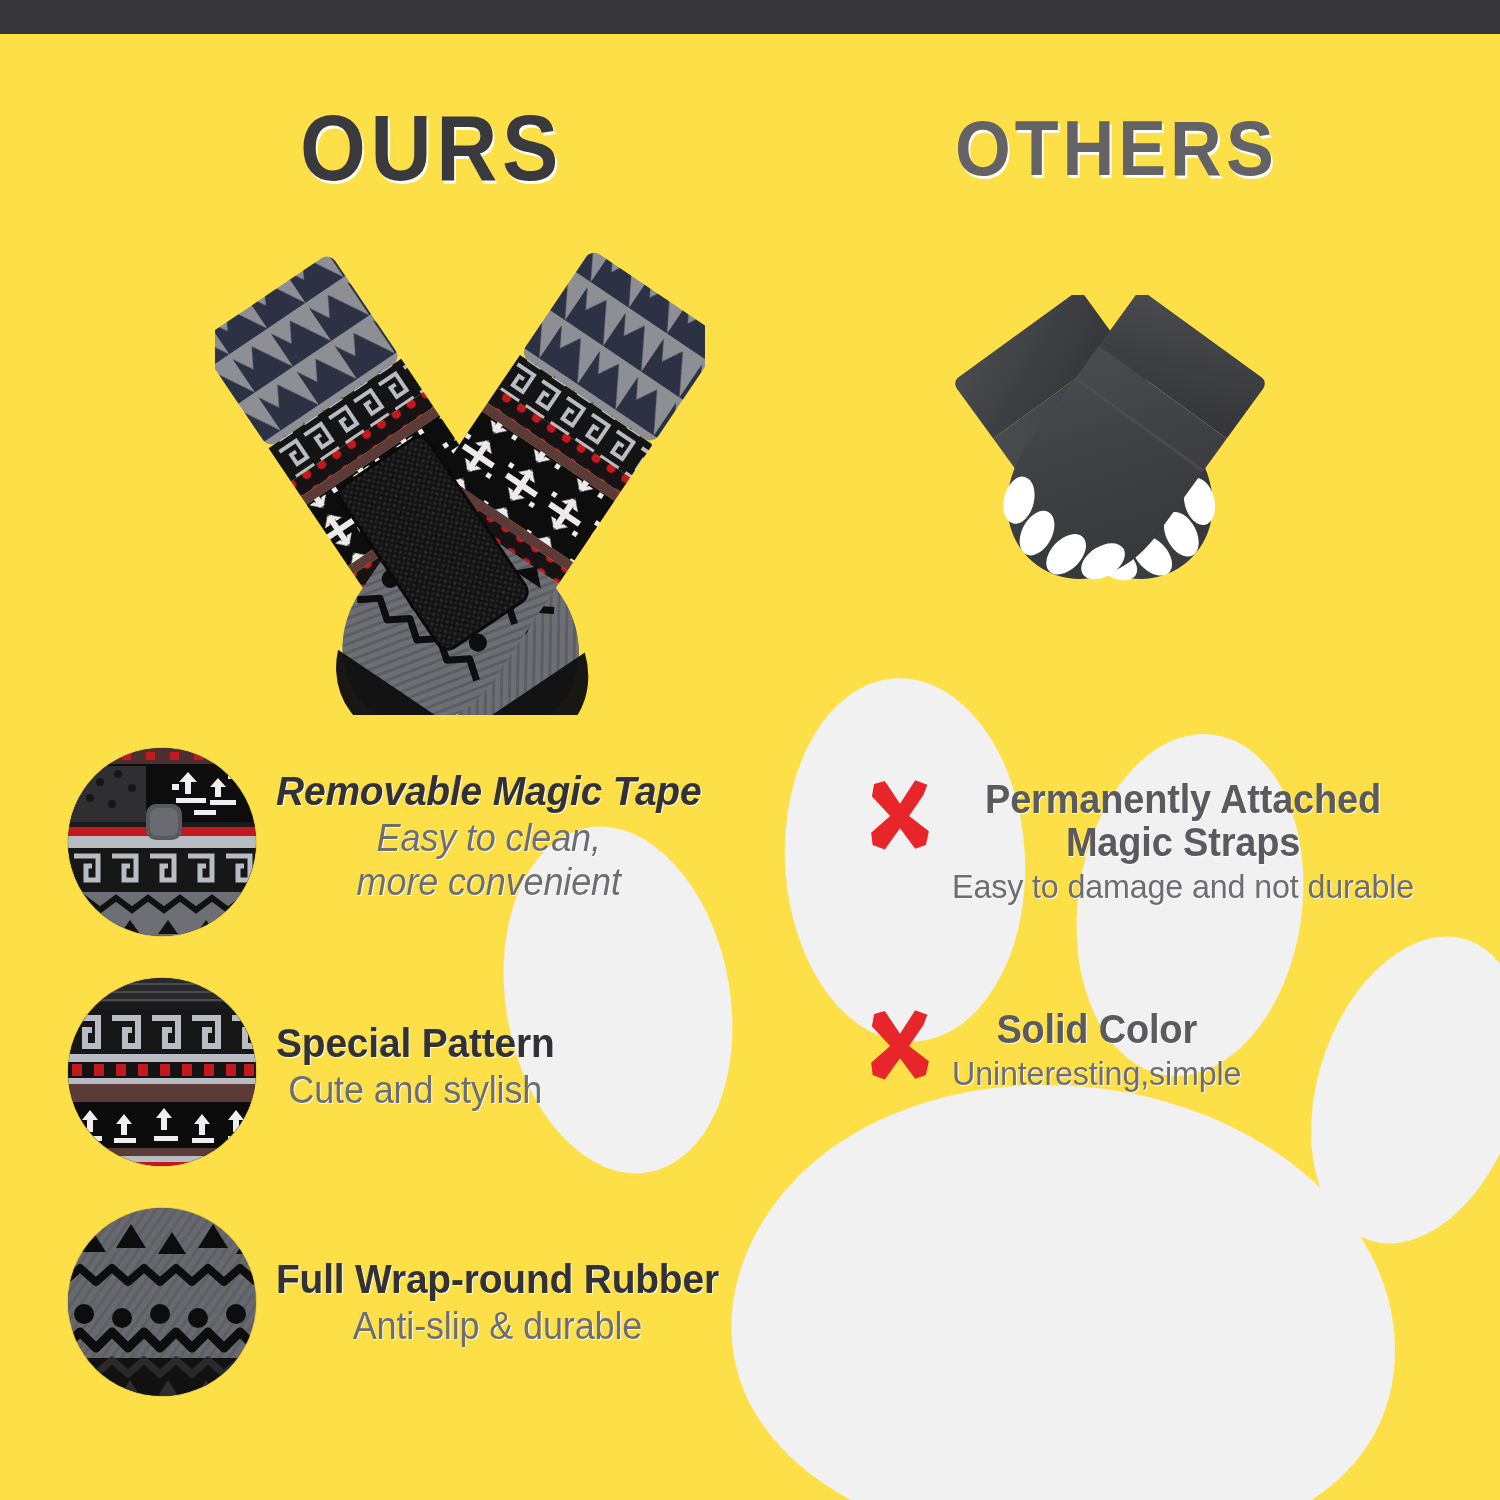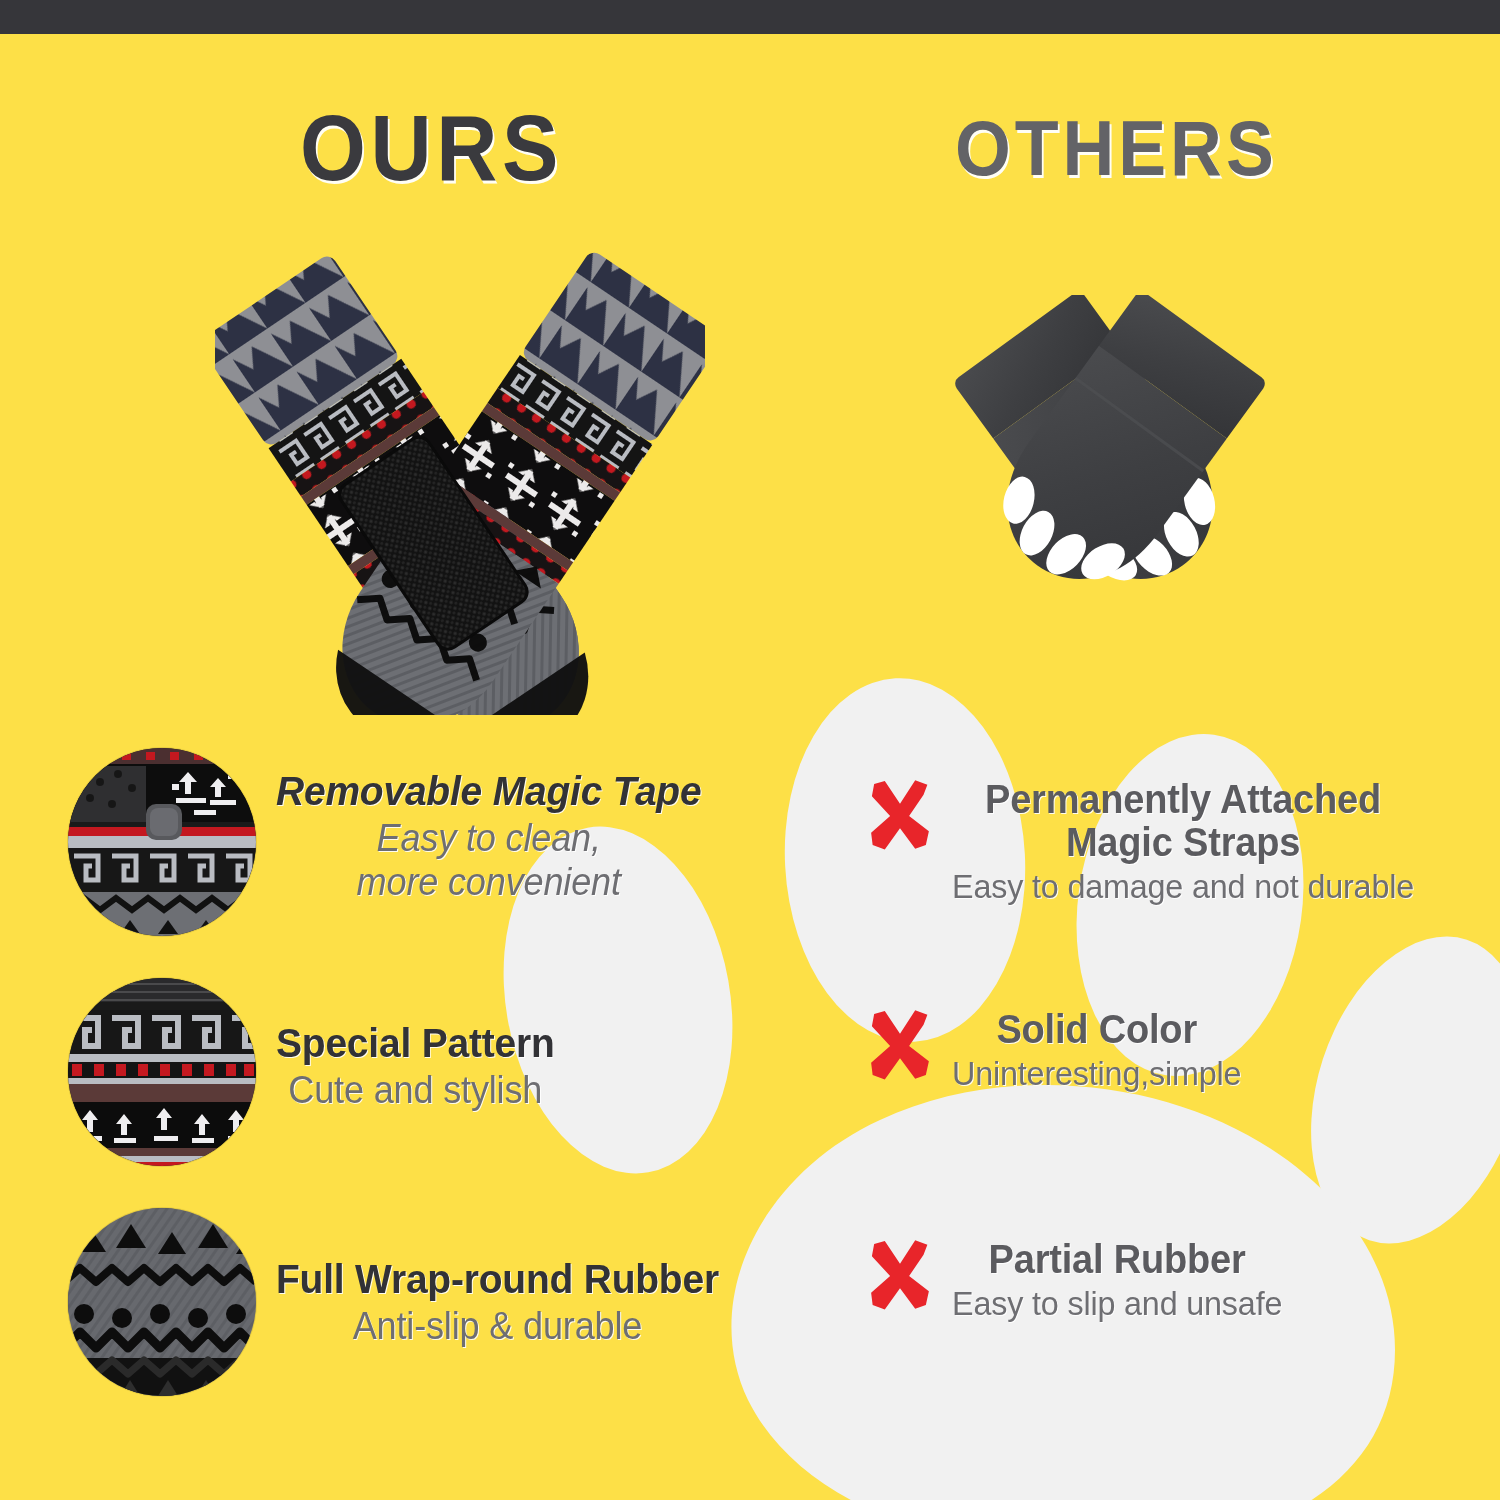--- a/index.html
+++ b/index.html
@@ -429,25 +429,14 @@
       <svg viewBox="0 0 100 100" aria-hidden="true">
         <path d="M16 8 L30 4 L50 34 L70 3 L86 9 L81 22 L62 50 L88 70 L84 88 L70 93 L50 66 L30 94 L14 88 L12 72 L37 50 L13 24 Z" fill="#e8252a"></path>
       </svg>
     </div>
     <div class="rtxt">
       <div class="r-title">Solid Color</div>
       <div class="r-sub">Uninteresting,simple</div>
     </div>
   </div>
 
-  <div class="rrow" style="left:862px;top:1238px;">
-    <div class="xmark">
-      <svg viewBox="0 0 100 100" aria-hidden="true">
-        <path d="M16 8 L30 4 L50 34 L70 3 L86 9 L81 22 L62 50 L88 70 L84 88 L70 93 L50 66 L30 94 L14 88 L12 72 L37 50 L13 24 Z" fill="#e8252a"></path>
-      </svg>
-    </div>
-    <div class="rtxt">
-      <div class="r-title">Partial Rubber</div>
-      <div class="r-sub">Easy to slip and unsafe</div>
-    </div>
-  </div>
 
 </div>
 
 </body></html>

